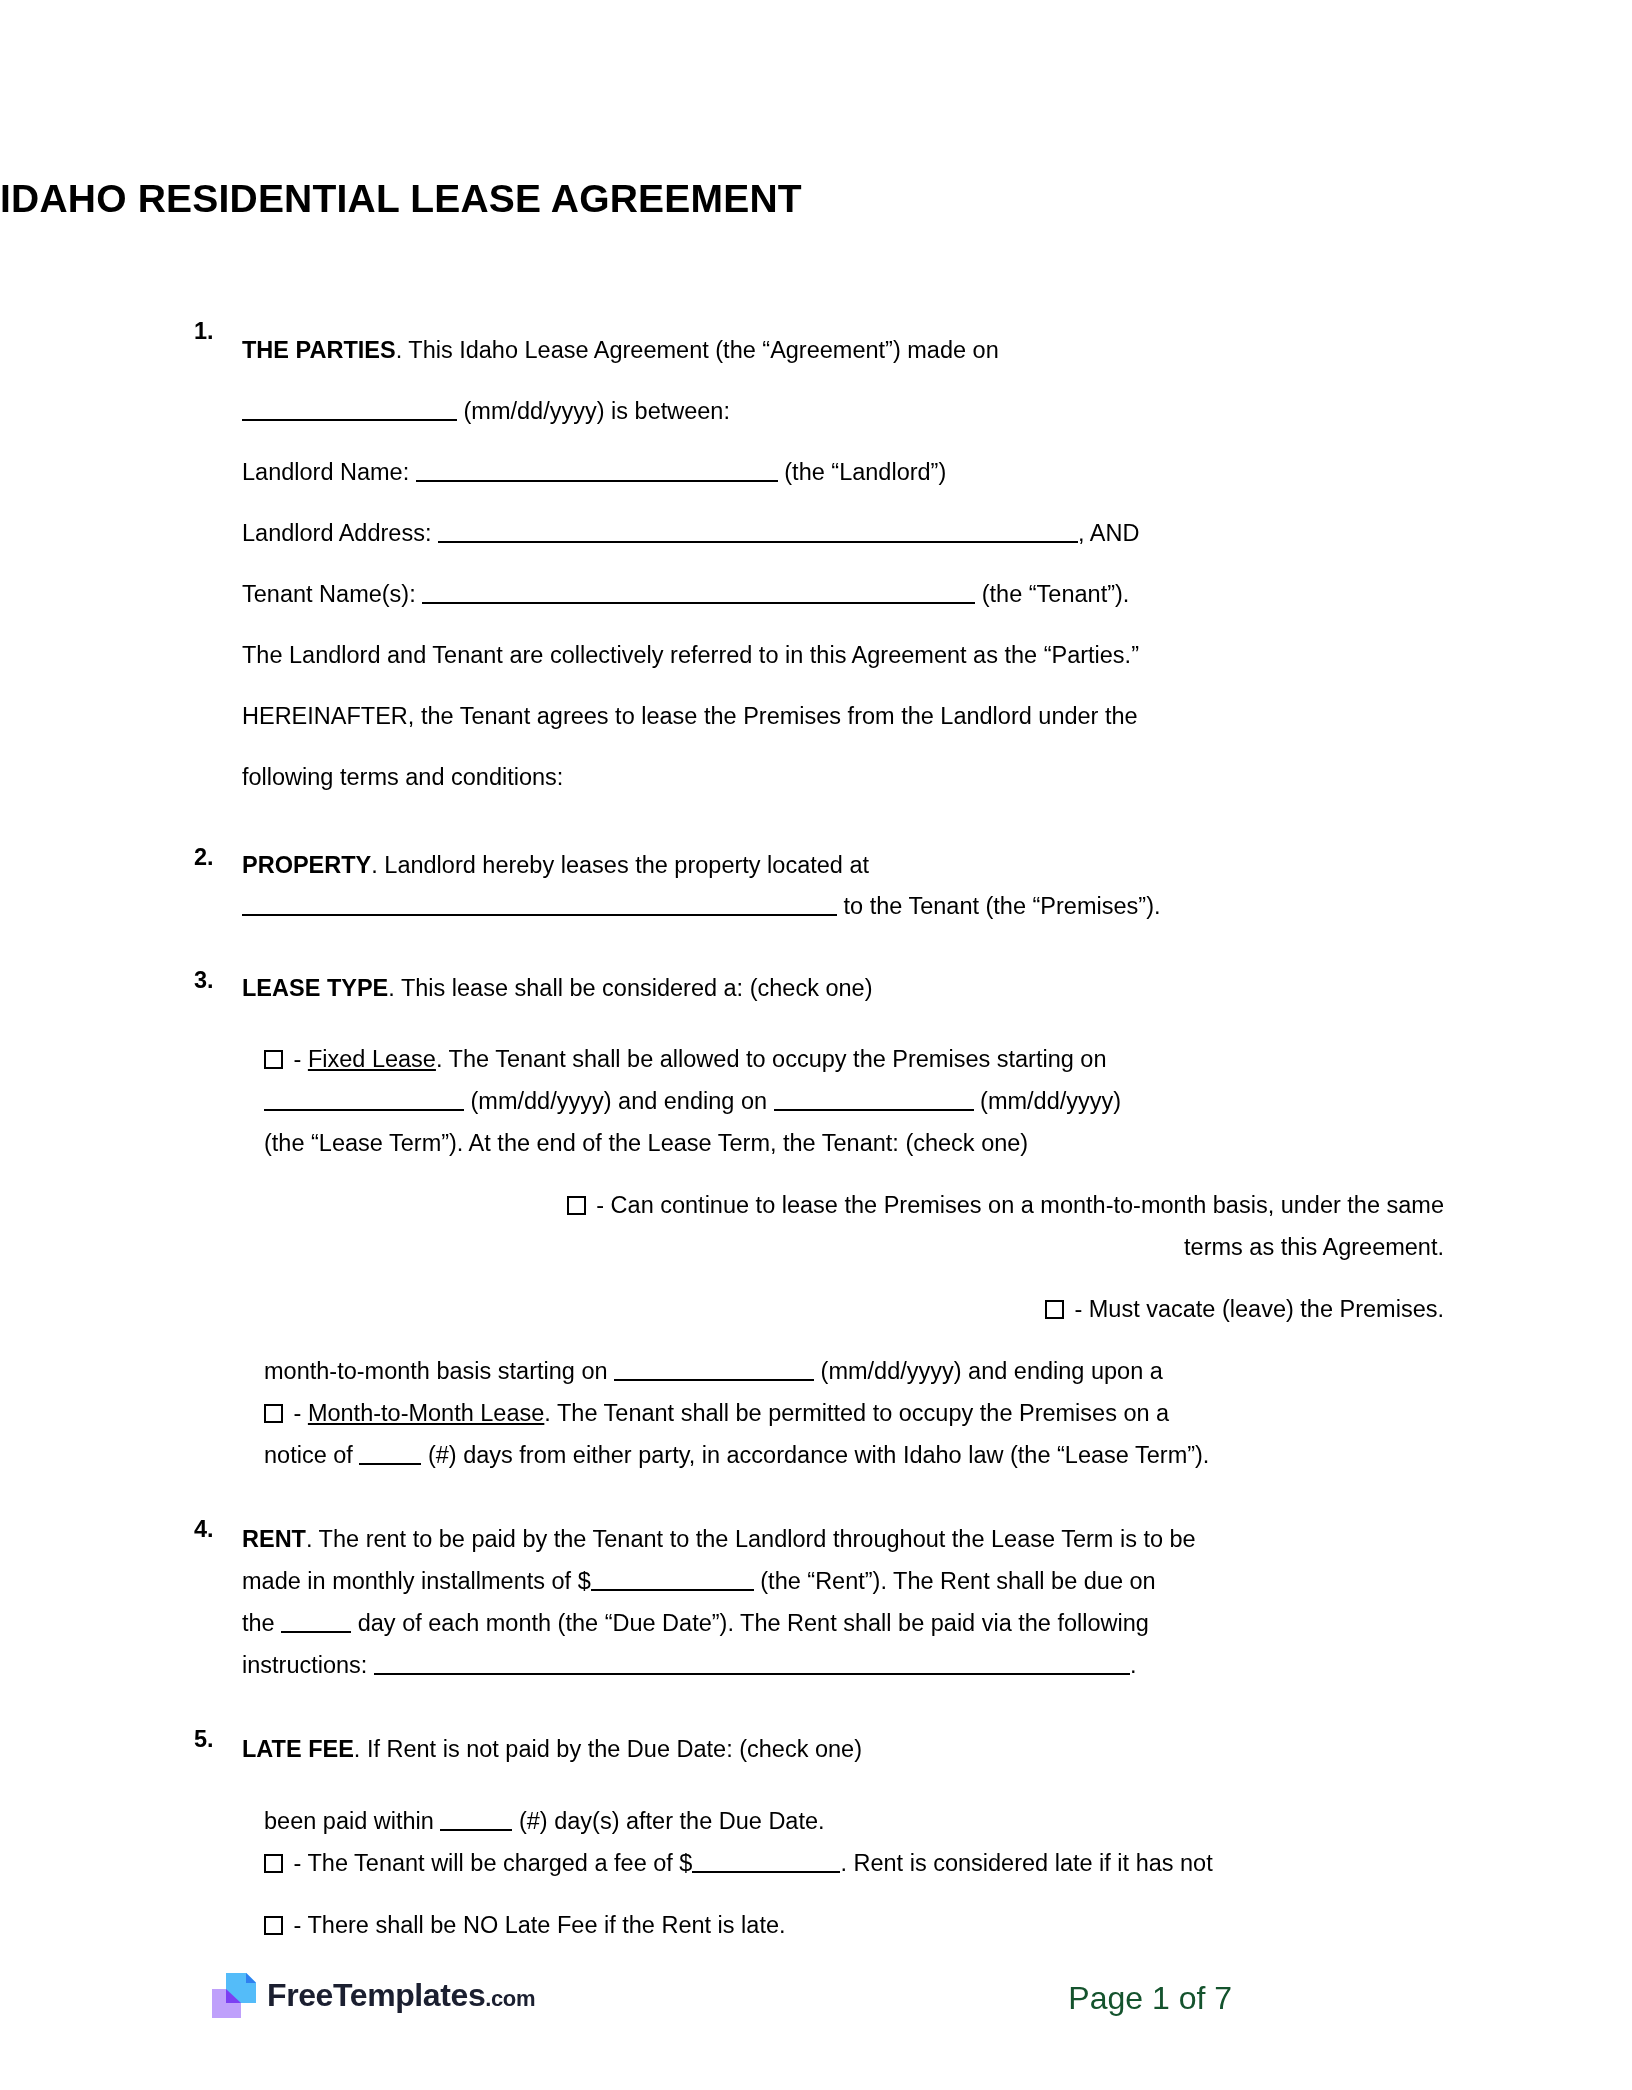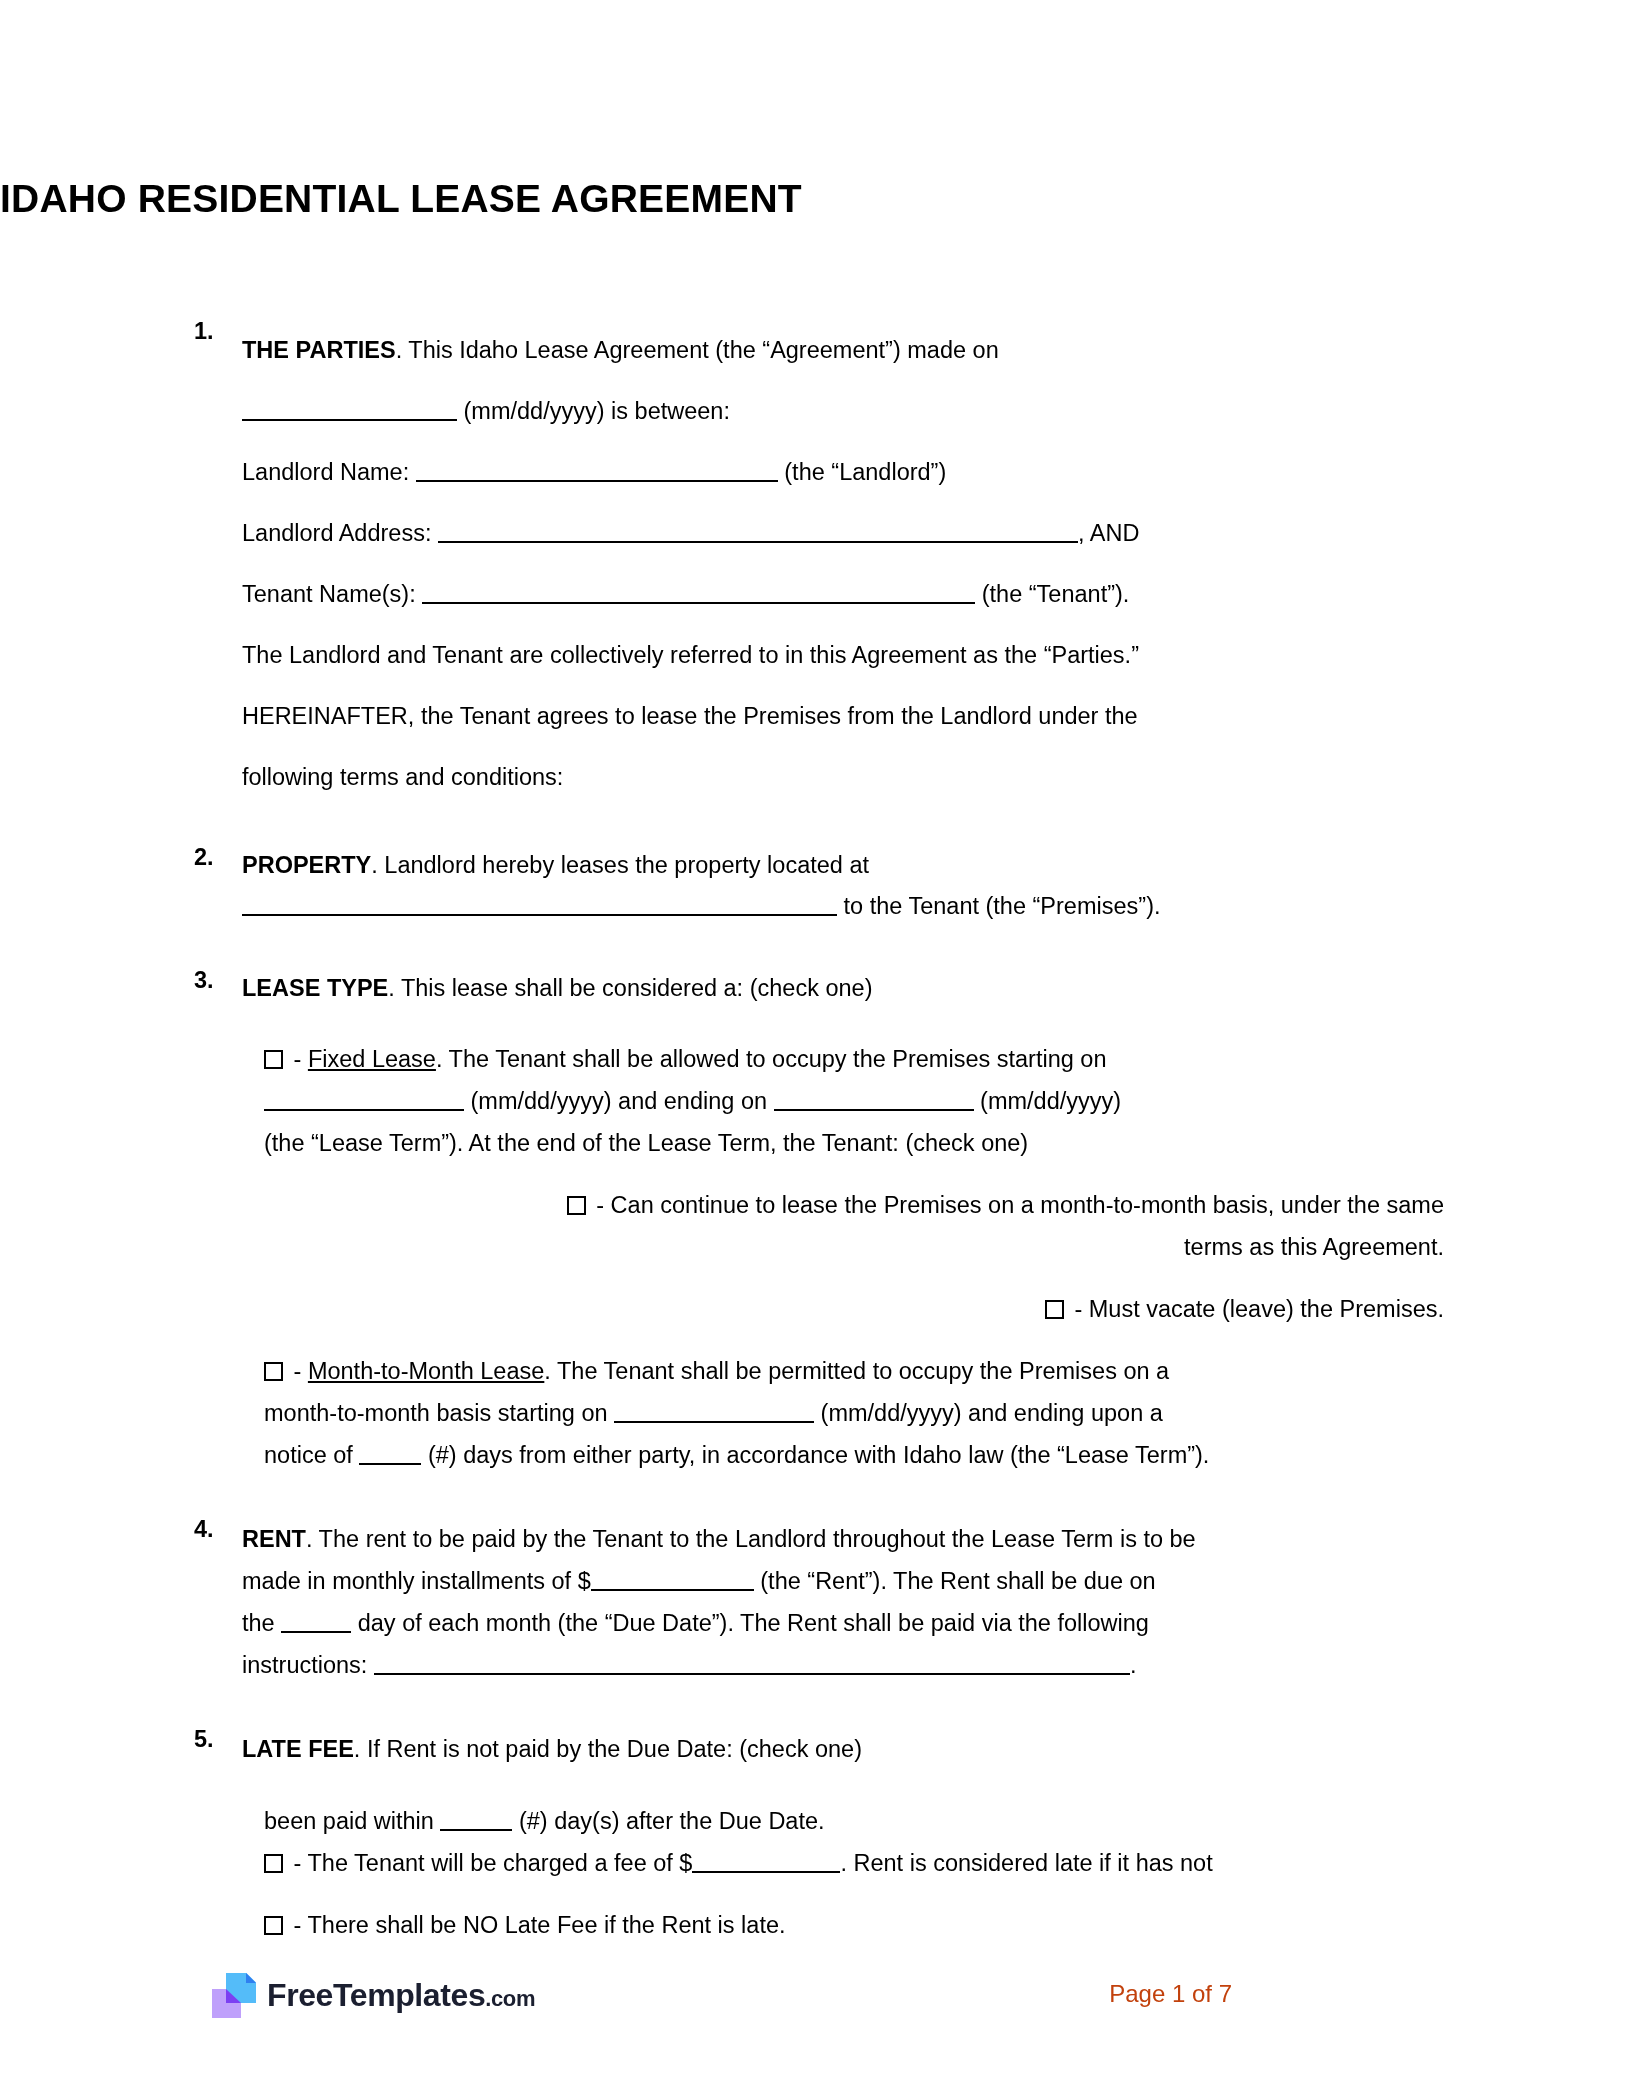--- a/index.html
+++ b/index.html
@@ -170,22 +170,22 @@
     line-height: 1;
   }
   .logo-text .dotcom {
     font-size: 22px;
     font-weight: bold;
   }
   .page-num {
     position: absolute;
     right: 188px;
     top: 28px;
-    font-size: 24px;
-    color: #c2410c;
+    font-size: 32px;
+    color: #14532d;
   }
 </style>
 </head>
 <body>
 
 <div class="page">
 
   <h1 class="doc-title">IDAHO RESIDENTIAL LEASE AGREEMENT</h1>
 
   <div class="content">
@@ -233,22 +233,22 @@
           <div class="indent2">
             <p style="line-height:42px;"><span class="cbox"></span> <span>- Can continue to lease the Premises on a month-to-month basis, under the same</span></p>
             <p style="line-height:42px;">terms as this Agreement.</p>
             <div class="gap-s"></div>
             <p style="line-height:42px;"><span class="cbox"></span> <span>- Must vacate (leave) the Premises.</span></p>
           </div>
 
           <div class="gap-s"></div>
 
           <div>
+            <p style="line-height:42px;"><span>month-to-month basis starting on</span> <span class="blank b-date2"></span> <span>(mm/dd/yyyy) and ending upon a</span></p>
             <p style="line-height:42px;"><span class="cbox"></span> <span>-</span> <u>Month-to-Month Lease</u><span>. The Tenant shall be permitted to occupy the Premises on a</span></p>
-            <p style="line-height:42px;"><span>month-to-month basis starting on</span> <span class="blank b-date2"></span> <span>(mm/dd/yyyy) and ending upon a</span></p>
             <p style="line-height:42px;"><span>notice of</span> <span class="blank b-notice"></span> <span>(#) days from either party, in accordance with Idaho law (the “Lease Term”).</span></p>
           </div>
         </div>
       </div>
     </div>
 
     <div class="gap-l"></div>
 
     <div class="section tight">
       <div class="sec-num">4.</div>

